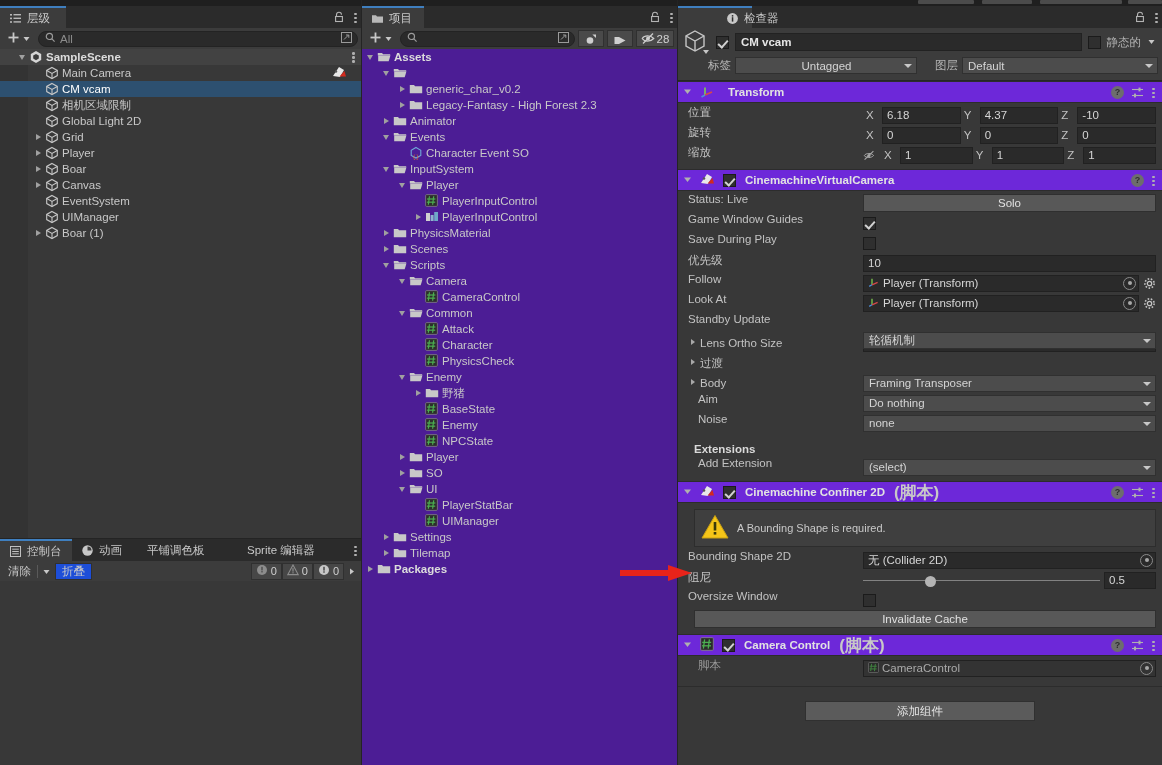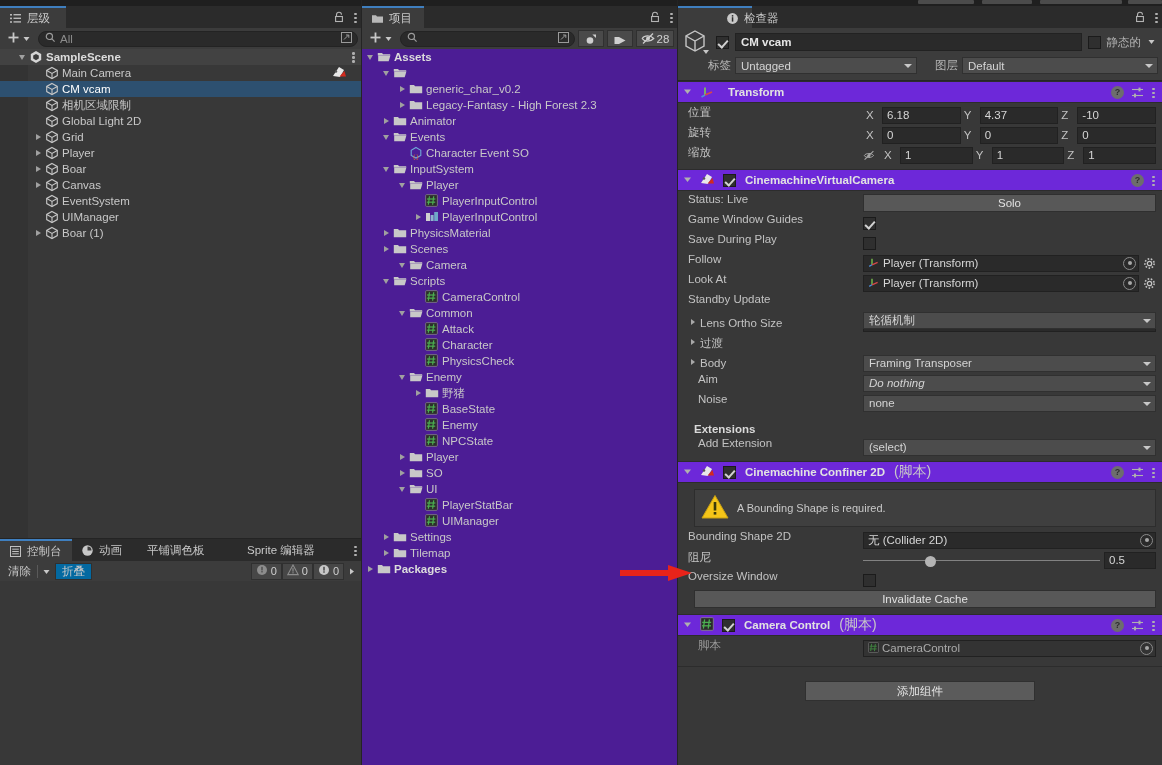--- a/index.html
+++ b/index.html
@@ -85,21 +85,21 @@
   .dd .caret { position:absolute; right:4px; top:6px; width:0;height:0;
     border-left:4px solid transparent; border-right:4px solid transparent; border-top:4px solid #c8c8c8; }
   .lblsm { color:#b4b4b4; font-size:11.5px; }
 
   
   .comp-header {
     height:22px; background:#6d28d9; display:flex; align-items:center; gap:5px;
     padding:0 4px; border-top:1px solid #2c2c2c; border-bottom:1px solid #2c2c2c;
   }
   .comp-title { font-weight:bold; color:#e2e2e2; font-size:11.5px; }
-  .comp-sub { color:#c8c8c8; font-weight:normal; font-size:14px; margin-left:4px; }
+  .comp-sub { color:#c8c8c8; font-weight:bold; font-size:17px; margin-left:4px; }
   .comp-icons { margin-left:auto; display:flex; align-items:center; gap:7px; padding-right:3px; }
   .icon-q { width:13px;height:13px;border-radius:50%;background:#6d6d6d;color:#2e2e2e;
             font-size:9px;font-weight:bold;display:flex;align-items:center;justify-content:center;}
   .icon-dots { width:4px;height:13px;position:relative; }
   .icon-dots span{position:absolute;left:1px;width:2.5px;height:2.5px;border-radius:50%;background:#b0b0b0;}
   .icon-dots span:nth-child(1){top:2px} .icon-dots span:nth-child(2){top:6px} .icon-dots span:nth-child(3){top:10px}
   .icon-pre { width:13px;height:13px;position:relative;}
   .comp-body { background:#383838; padding:2px 0 4px 0; }
 
   .frow { display:flex; height:20px; padding:0 6px 0 10px; gap:0; }
@@ -131,21 +131,21 @@
   .slider { flex:1; height:17px; position:relative; display:flex; align-items:center; }
   .slider .track { position:absolute; left:0; right:0; top:8px; height:1.5px; background:#828282; }
   .slider .knob { position:absolute; left:26%; top:4px; width:11px;height:11px;border-radius:50%;background:#b4b4b4;}
   .sectitle { font-weight:bold; color:#dadada; padding:4px 0 2px 10px; font-size:11.5px; }
   .divider { height:1px; background:#2c2c2c; margin:4px 0 0 0; }
 
   
   .con-toolbar { height:20px; background:#3c3c3c; display:flex; align-items:center; gap:0; padding:0 2px; }
   .con-btn { height:17px; padding:0 6px; display:flex;align-items:center;justify-content:center;
              background:#3c3c3c; color:#c8c8c8; font-size:11.5px; }
-  .con-btn.raised { background:#0369a1; border:1px solid #303030; }
+  .con-btn.raised { background:#1d4ed8; border:1px solid #303030; }
   .con-count { height:17px; min-width:30px; padding:0 4px; display:flex;align-items:center;gap:3px;
                background:#474747; border:1px solid #303030; color:#d0d0d0; font-size:11px; }
 
   .vline { position:absolute; width:1px; background:#242424; top:0; bottom:0; }
   .hline { position:absolute; height:1px; background:#242424; left:0; right:0; }
 
   .lock { width:12px;height:12px; }
   .arrow-anno { position:absolute; pointer-events:none; }
 </style>
 </head>
@@ -597,35 +597,35 @@
                 </svg></span>
               <span class="lbl">PhysicsMaterial</span>
             </div>
             <div class="row" style="padding-left:20px;">
               <span class="tri closed"></span>
               <span class="folder"><svg width="14" height="14" viewBox="0 0 14 14">
                   <path d="M0.8 3 h4.2 l1.1 1.3 h7.1 v7 h-12.4 z" fill="#c8c8c8"></path>
                 </svg></span>
               <span class="lbl">Scenes</span>
             </div>
+            <div class="row" style="padding-left:20px;">
+              <span class="tri open"></span>
+              <span class="folder"><svg width="14" height="14" viewBox="0 0 14 14">
+                  <path d="M0.8 3 h4.2 l1.1 1.3 h7.1 v1.3 h-12.4 z" fill="#c8c8c8"></path>
+                  <path d="M1.2 5.6 h12.2 l-1.7 5.6 h-10.5 z" fill="#c8c8c8"></path>
+                </svg></span>
+              <span class="lbl">Scripts</span>
+            </div>
             <div class="row" style="padding-left:36px;">
               <span class="tri open"></span>
               <span class="folder"><svg width="14" height="14" viewBox="0 0 14 14">
                   <path d="M0.8 3 h4.2 l1.1 1.3 h7.1 v1.3 h-12.4 z" fill="#c8c8c8"></path>
                   <path d="M1.2 5.6 h12.2 l-1.7 5.6 h-10.5 z" fill="#c8c8c8"></path>
                 </svg></span>
               <span class="lbl">Camera</span>
-            </div>
-            <div class="row" style="padding-left:20px;">
-              <span class="tri open"></span>
-              <span class="folder"><svg width="14" height="14" viewBox="0 0 14 14">
-                  <path d="M0.8 3 h4.2 l1.1 1.3 h7.1 v1.3 h-12.4 z" fill="#c8c8c8"></path>
-                  <path d="M1.2 5.6 h12.2 l-1.7 5.6 h-10.5 z" fill="#c8c8c8"></path>
-                </svg></span>
-              <span class="lbl">Scripts</span>
             </div>
             <div class="row" style="padding-left:52px;">
               <span class="tri"></span>
               <span class="folder"><svg width="13" height="13" viewBox="0 0 14 14">
                   <rect x="0.7" y="0.7" width="12.6" height="12.6" rx="1" fill="#2d2d2d" stroke="#8a8a8a" stroke-width="0.8"></rect>
                   <g stroke="#4caf50" stroke-width="1.3">
                     <line x1="4.8" y1="2.4" x2="3.6" y2="11.6"></line>
                     <line x1="9.4" y1="2.4" x2="8.2" y2="11.6"></line>
                     <line x1="2.2" y1="5.4" x2="11.2" y2="5.4"></line>
                     <line x1="2" y1="8.8" x2="11" y2="8.8"></line>
@@ -851,21 +851,21 @@
           <span class="chk"></span>
           <span class="lblsm">静态的</span>
           <span style="padding-right:2px;">
             <svg width="9" height="9" viewBox="0 0 9 9">
                 <polygon points="1.5,3 7.5,3 4.5,7" fill="#c8c8c8"></polygon>
               </svg>
           </span>
         </div>
         <div class="insp-row2">
           <span class="lblsm">标签</span>
-          <span class="dd" style="width:182px;">
+          <span class="dd" style="width:182px;justify-content:center;">
             <span>Untagged</span>
             <span class="caret"></span>
           </span>
           <span class="lblsm" style="margin-left:14px;">图层</span>
           <span class="dd" style="flex:1;">
             <span>Default</span>
             <span class="caret"></span>
           </span>
         </div>
       </div>
@@ -987,20 +987,26 @@
               <span class="chk on"></span>
             </span>
         </div>
         <div class="frow">
           <span class="fname">Save During Play</span>
           <span class="fctl">
               <span class="chk"></span>
             </span>
         </div>
         <div class="frow">
+          <span class="fname">优先级</span>
+          <span class="fctl">
+              <span class="inputf">10</span>
+            </span>
+        </div>
+        <div class="frow">
           <span class="fname">Follow</span>
           <span class="fctl">
             <span class="objfield">
               <span>
                 <svg width="12" height="12" viewBox="0 0 15 15">
                   <line x1="5" y1="11" x2="5" y2="3.5" stroke="#7fcf4f" stroke-width="1.6"></line>
                   <line x1="5" y1="11" x2="12" y2="8" stroke="#d84848" stroke-width="1.6"></line>
                   <line x1="5" y1="11" x2="1.5" y2="13" stroke="#4f8fd8" stroke-width="1.6"></line>
                 </svg>
               </span>
@@ -1086,21 +1092,21 @@
           <span class="fctl">
               <span class="dd" style="flex:1;">
             <span>Framing Transposer</span>
                 <span class="caret"></span>
           </span>
             </span>
         </div>
         <div class="frow">
           <span class="fname ind">Aim</span>
           <span class="fctl">
-              <span class="dd" style="flex:1;font-style:italic;">
+              <span class="dd" style="flex:1;">
             <span>Do nothing</span>
                 <span class="caret"></span>
           </span>
             </span>
         </div>
         <div class="frow">
           <span class="fname ind">Noise</span>
           <span class="fctl">
               <span class="dd" style="flex:1;">
             <span>none</span>

